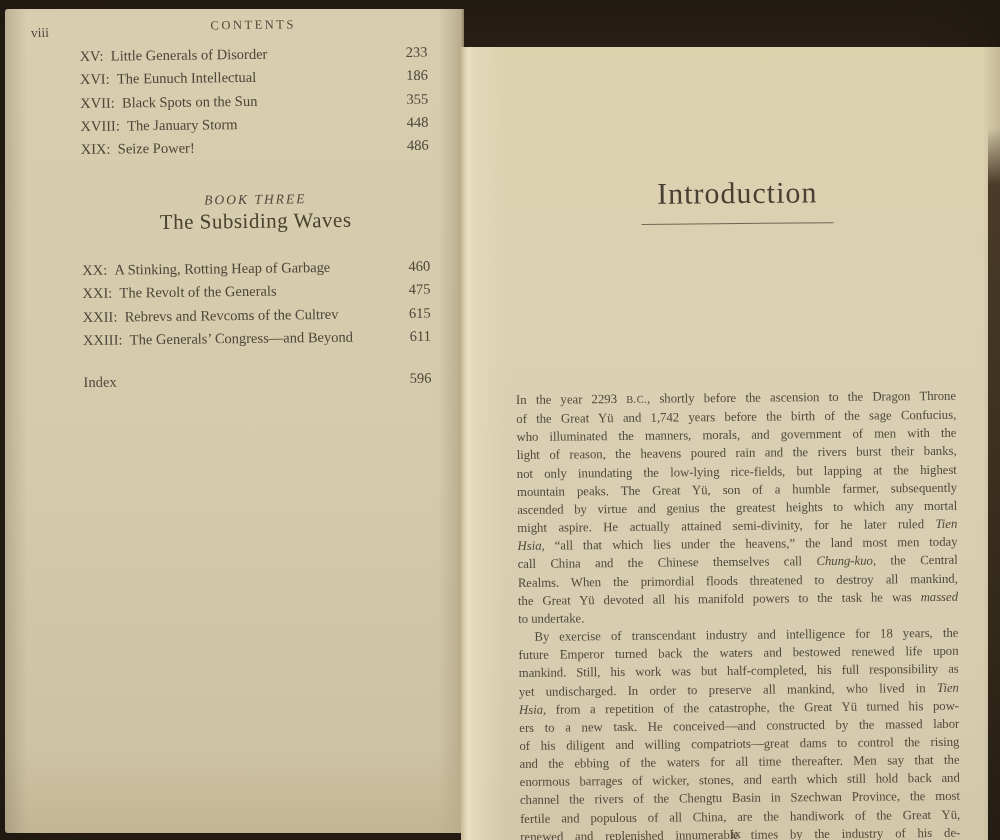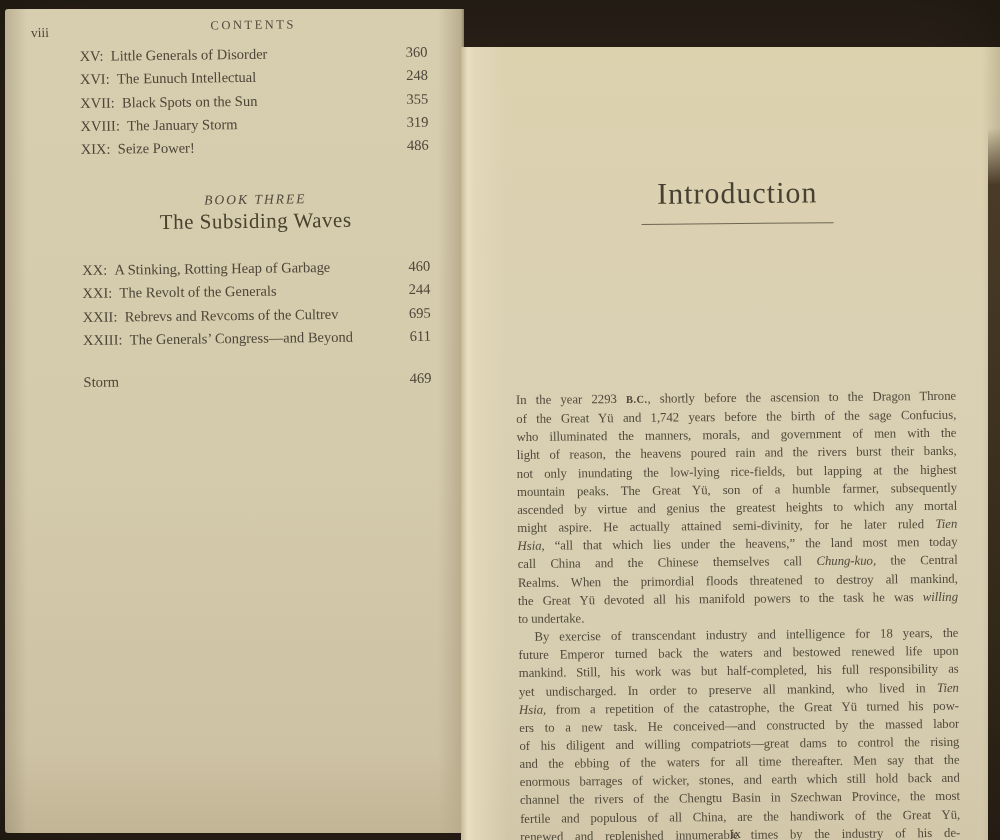--- a/index.html
+++ b/index.html
@@ -37,78 +37,78 @@
     border-radius:4px 0 0 0;}
   .title-wrap{position:absolute;left:55px;top:0;width:440px;transform:rotate(-0.5deg);transform-origin:left top;}
   .intro-title{margin-top:131px;text-align:center;font-size:30px;letter-spacing:1px;color:#474033;}
   .title-rule{width:192px;height:1px;background:#6e6654;margin:13px auto 0 auto;}
   .body-text{position:absolute;left:55px;top:344px;width:440px;font-size:12.8px;line-height:18.15px;
              color:#514a3c;letter-spacing:-0.05px;transform:rotate(-0.55deg);transform-origin:left top;}
   .line{text-align:justify;text-align-last:justify;overflow:hidden;white-space:nowrap0;}
   .line.last{text-align-last:left;}
   .line.indent{text-indent:16px;}
   .line i{}
-  .sc{font-size:.82em;letter-spacing:.4px;font-weight:bold;}
+  .sc{font-size:.82em;letter-spacing:.4px;}
   .folio-right{position:absolute;left:55px;top:779px;width:440px;text-align:center;
                font-size:13px;color:#514a3c;transform:rotate(-0.5deg);}
 </style>
 </head>
 <body>
 
 <div class="photo">
 
   <div class="left-page">
     <div class="folio-left">viii</div>
     <div class="toc">
       <div class="toc-head">CONTENTS</div>
       <div class="toc-rows" id="rows-front">
           <div class="toc-row">
             <span class="toc-label">XV: Little Generals of Disorder</span>
-            <span class="toc-page">360</span>
+            <span class="toc-page">233</span>
           </div>
           <div class="toc-row">
             <span class="toc-label">XVI: The Eunuch Intellectual</span>
-            <span class="toc-page">248</span>
+            <span class="toc-page">186</span>
           </div>
           <div class="toc-row">
             <span class="toc-label">XVII: Black Spots on the Sun</span>
             <span class="toc-page">355</span>
           </div>
           <div class="toc-row">
             <span class="toc-label">XVIII: The January Storm</span>
-            <span class="toc-page">319</span>
+            <span class="toc-page">448</span>
           </div>
           <div class="toc-row">
             <span class="toc-label">XIX: Seize Power!</span>
             <span class="toc-page">486</span>
           </div>
         </div>
       <div class="book-label">BOOK THREE</div>
       <div class="book-title">The Subsiding Waves</div>
       <div class="toc-rows" id="rows-three">
           <div class="toc-row">
             <span class="toc-label">XX: A Stinking, Rotting Heap of Garbage</span>
             <span class="toc-page">460</span>
           </div>
           <div class="toc-row">
             <span class="toc-label">XXI: The Revolt of the Generals</span>
-            <span class="toc-page">244</span>
+            <span class="toc-page">475</span>
           </div>
           <div class="toc-row">
             <span class="toc-label">XXII: Rebrevs and Revcoms of the Cultrev</span>
-            <span class="toc-page">695</span>
+            <span class="toc-page">615</span>
           </div>
           <div class="toc-row">
             <span class="toc-label">XXIII: The Generals’ Congress—and Beyond</span>
             <span class="toc-page">611</span>
           </div>
         </div>
       <div class="index-row">
-        <span class="toc-label">Storm</span>
-        <span class="toc-page">469</span>
+        <span class="toc-label">Index</span>
+        <span class="toc-page">596</span>
       </div>
     </div>
   </div>
 
   <div class="right-page">
     <div class="title-wrap">
       <div class="intro-title">Introduction</div>
       <div class="title-rule"></div>
     </div>
     <div class="body-text" id="body-text">
@@ -116,21 +116,21 @@
         <div class="line">of the Great Yü and 1,742 years before the birth of the sage Confucius,</div>
         <div class="line">who illuminated the manners, morals, and government of men with the</div>
         <div class="line">light of reason, the heavens poured rain and the rivers burst their banks,</div>
         <div class="line">not only inundating the low-lying rice-fields, but lapping at the highest</div>
         <div class="line">mountain peaks. The Great Yü, son of a humble farmer, subsequently</div>
         <div class="line">ascended by virtue and genius the greatest heights to which any mortal</div>
         <div class="line">might aspire. He actually attained semi-divinity, for he later ruled <i>Tien</i></div>
         <div class="line"><i>Hsia,</i> “all that which lies under the heavens,” the land most men today</div>
         <div class="line">call China and the Chinese themselves call <i>Chung-kuo,</i> the Central</div>
         <div class="line">Realms. When the primordial floods threatened to destroy all mankind,</div>
-        <div class="line">the Great Yü devoted all his manifold powers to the task he was <i>willing</i></div>
+        <div class="line">the Great Yü devoted all his manifold powers to the task he was <i>massed</i></div>
         <div class="line last">to undertake.</div>
         <div class="line indent">By exercise of transcendant industry and intelligence for 18 years, the</div>
         <div class="line">future Emperor turned back the waters and bestowed renewed life upon</div>
         <div class="line">mankind. Still, his work was but half-completed, his full responsibility as</div>
         <div class="line">yet undischarged. In order to preserve all mankind, who lived in <i>Tien</i></div>
         <div class="line"><i>Hsia,</i> from a repetition of the catastrophe, the Great Yü turned his pow-</div>
         <div class="line">ers to a new task. He conceived—and constructed by the massed labor</div>
         <div class="line">of his diligent and willing compatriots—great dams to control the rising</div>
         <div class="line">and the ebbing of the waters for all time thereafter. Men say that the</div>
         <div class="line">enormous barrages of wicker, stones, and earth which still hold back and</div>

